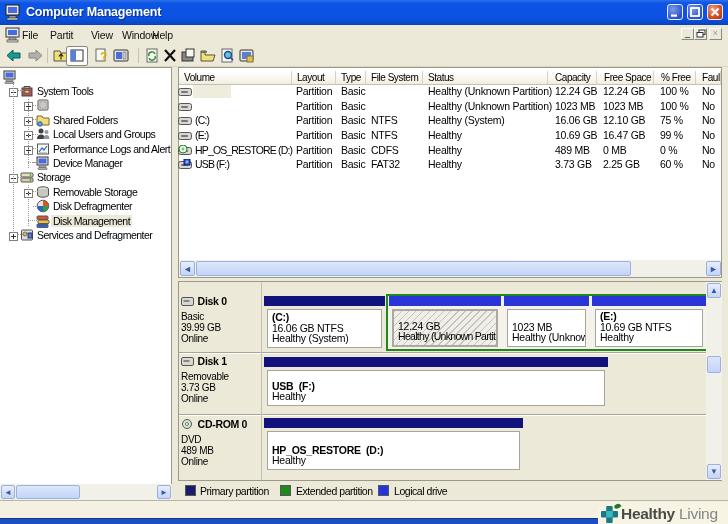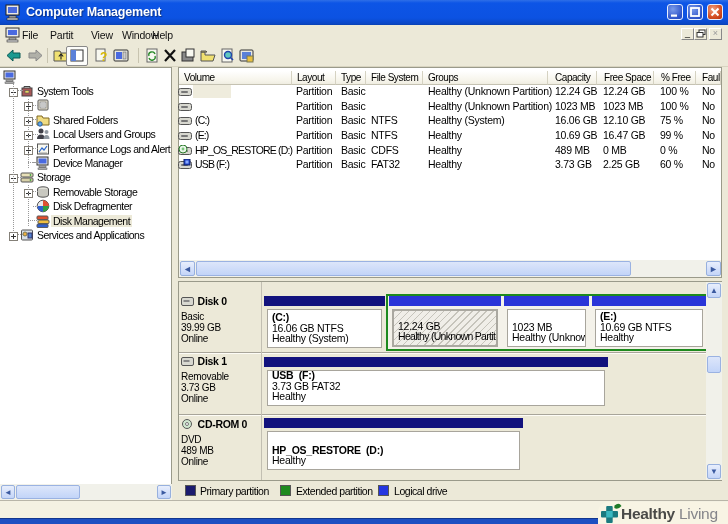--- a/index.html
+++ b/index.html
@@ -145,21 +145,21 @@
 <div class="abs" id="splitter"></div>
 <div class="abs" id="toppane"></div>
 <div class="abs" id="botpane"></div>
 <div class="abs" id="legend"></div>
 <div class="abs" id="rightedge"></div>
 
 <div class="abs hdr" style="left:179px;width:113px;padding-left:5px">Volume</div>
 <div class="abs hdr" style="left:292px;width:44px;padding-left:5px">Layout</div>
 <div class="abs hdr" style="left:336px;width:30px;padding-left:5px">Type</div>
 <div class="abs hdr" style="left:366px;width:57px;padding-left:5px">File System</div>
-<div class="abs hdr" style="left:423px;width:125px;padding-left:5px">Groups</div>
+<div class="abs hdr" style="left:423px;width:125px;padding-left:5px">Status</div>
 <div class="abs hdr" style="left:548px;width:49px;padding-left:7px">Capacity</div>
 <div class="abs hdr" style="left:597px;width:57px;padding-left:7px">Free Space</div>
 <div class="abs hdr" style="left:654px;width:42px;padding-left:7px">% Free</div>
 <div class="abs hdr" style="left:696px;width:25px;padding-left:6px">Fault</div>
 
 <div id="listrows">
     <div class="abs" style="left:180px;top:85.3px;width:540px;height:14.55px;font-size:10.5px;letter-spacing:-0.25px;white-space:nowrap">
       <span style="position:absolute;left:-2px;top:1px"><svg width="15" height="12" viewBox="0 0 15 12">
           <rect x="0.5" y="2.5" width="13" height="7" rx="2" fill="#d8d8d0" stroke="#555"></rect>
           <rect x="3" y="5" width="7" height="2" rx="1" fill="#777"></rect>
@@ -306,21 +306,20 @@
       <div style="height:12px"><span style="vertical-align:middle"><svg width="14" height="11" viewBox="0 0 14 11">
             <rect x="0.5" y="1.5" width="12" height="8" rx="1.5" fill="#d8d8d0" stroke="#555"></rect>
             <rect x="2.5" y="4" width="6" height="2" fill="#888"></rect>
           </svg></span><b style="font-size:10.5px">&nbsp;Disk 1</b></div>
       <div style="margin-top:3px;line-height:11px">Removable<br>3.73 GB<br>Online</div>
     </div>
     <div class="abs" style="left:264px;top:357px;width:344px;height:51px">
       <div style="position:absolute;left:0;top:0;width:100%;height:10px;background:#12127d"></div>
       <div style="position:absolute;left:3px;top:13px;width:338px;height:36px;background:#fff;border:1px solid #a8a59c;font-size:10.5px;line-height:10.6px;letter-spacing:-0.25px;padding:0 0 3px 4px;white-space:nowrap;overflow:hidden;display:flex;flex-direction:column;justify-content:flex-end">
         <div style="font-weight:bold">USB&nbsp; (F:)</div>
-        <div style="">3.73 GB FAT32</div>
         <div style="">Healthy</div>
       </div>
     </div>
     <div class="abs" style="left:179px;top:414px;width:527px;height:1px;background:#a8a59a"></div>
     <div class="abs" style="left:179px;top:415px;width:527px;height:1px;background:#fdfcf6"></div>
     <div class="abs" style="left:261px;top:282px;width:1px;height:198px;background:#c2bfb2"></div>
     <div class="abs dlabel" style="left:181px;top:419px;width:80px">
       <div style="height:12px"><span style="vertical-align:middle"><svg width="14" height="11" viewBox="0 0 14 11">
             <circle cx="6" cy="5" r="4.5" fill="#d0e8d0" stroke="#555"></circle>
             <circle cx="6" cy="5" r="1.5" fill="#fff" stroke="#777"></circle>
@@ -475,21 +474,21 @@
       <span style="position:absolute;left:9px;top:3px;width:9px;height:9px"><svg width="9" height="9">
           <rect x="0.5" y="0.5" width="8" height="8" fill="#fff" stroke="#848078"></rect>
           <rect x="2" y="4" width="5" height="1" fill="#333"></rect>
           <rect x="4" y="2" width="1" height="5" fill="#333"></rect>
         </svg></span>
       <span style="position:absolute;left:20px;top:0px"><svg width="15" height="14" viewBox="0 0 15 14">
           <rect x="1.5" y="2" width="11" height="10" rx="1" fill="#d8e0e8" stroke="#555"></rect>
           <circle cx="5" cy="6" r="2" fill="#f0b040" stroke="#775"></circle>
           <rect x="8" y="5" width="4" height="5" fill="#5080d0" stroke="#336"></rect>
         </svg></span>
-      <span style="position:absolute;left:37px;top:1px;font-size:10.5px;letter-spacing:-0.5px;">Services and Applications</span>
+      <span style="position:absolute;left:37px;top:1px;font-size:10.5px;letter-spacing:-0.5px;">Services and Defragmenter</span>
     </div>
     <div class="abs" style="left:13px;top:84px;width:1px;height:150px;background-image:repeating-linear-gradient(#999 0 1px,transparent 1px 2px)"></div>
     <div class="abs" style="left:28px;top:99px;width:1px;height:70px;background-image:repeating-linear-gradient(#999 0 1px,transparent 1px 2px)"></div>
     <div class="abs" style="left:28px;top:185px;width:1px;height:41px;background-image:repeating-linear-gradient(#999 0 1px,transparent 1px 2px)"></div>
     <div class="abs" style="left:18px;top:90.4px;width:6px;height:1px;background-image:repeating-linear-gradient(90deg,#999 0 1px,transparent 1px 2px)"></div>
     <div class="abs" style="left:18px;top:176.8px;width:6px;height:1px;background-image:repeating-linear-gradient(90deg,#999 0 1px,transparent 1px 2px)"></div>
     <div class="abs" style="left:18px;top:234.4px;width:6px;height:1px;background-image:repeating-linear-gradient(90deg,#999 0 1px,transparent 1px 2px)"></div>
     <div class="abs" style="left:33px;top:104.8px;width:6px;height:1px;background-image:repeating-linear-gradient(90deg,#999 0 1px,transparent 1px 2px)"></div>
     <div class="abs" style="left:33px;top:119.2px;width:6px;height:1px;background-image:repeating-linear-gradient(90deg,#999 0 1px,transparent 1px 2px)"></div>
     <div class="abs" style="left:33px;top:133.6px;width:6px;height:1px;background-image:repeating-linear-gradient(90deg,#999 0 1px,transparent 1px 2px)"></div>

